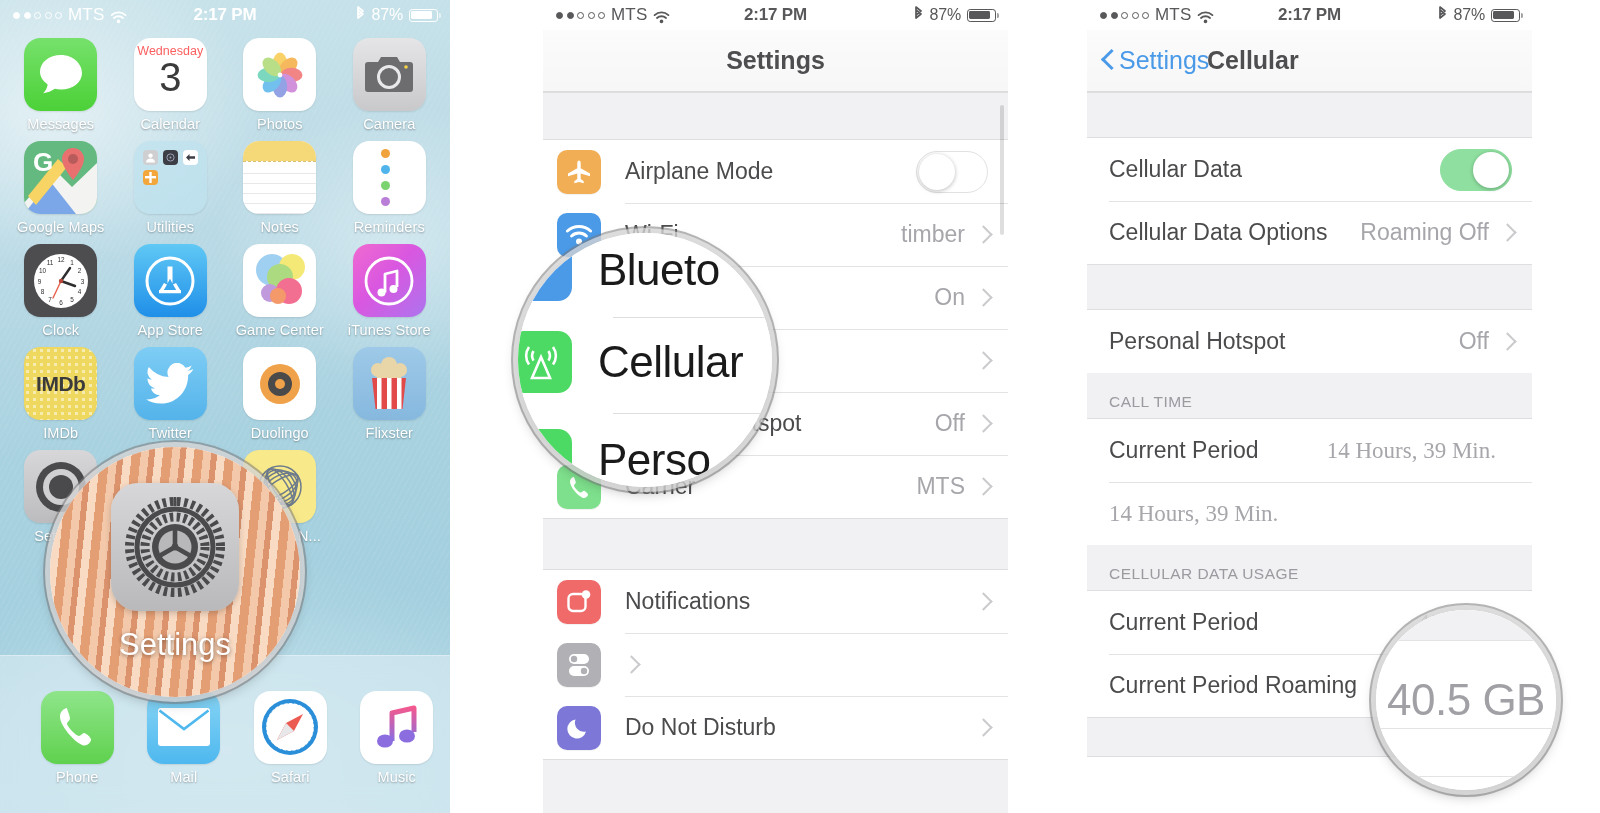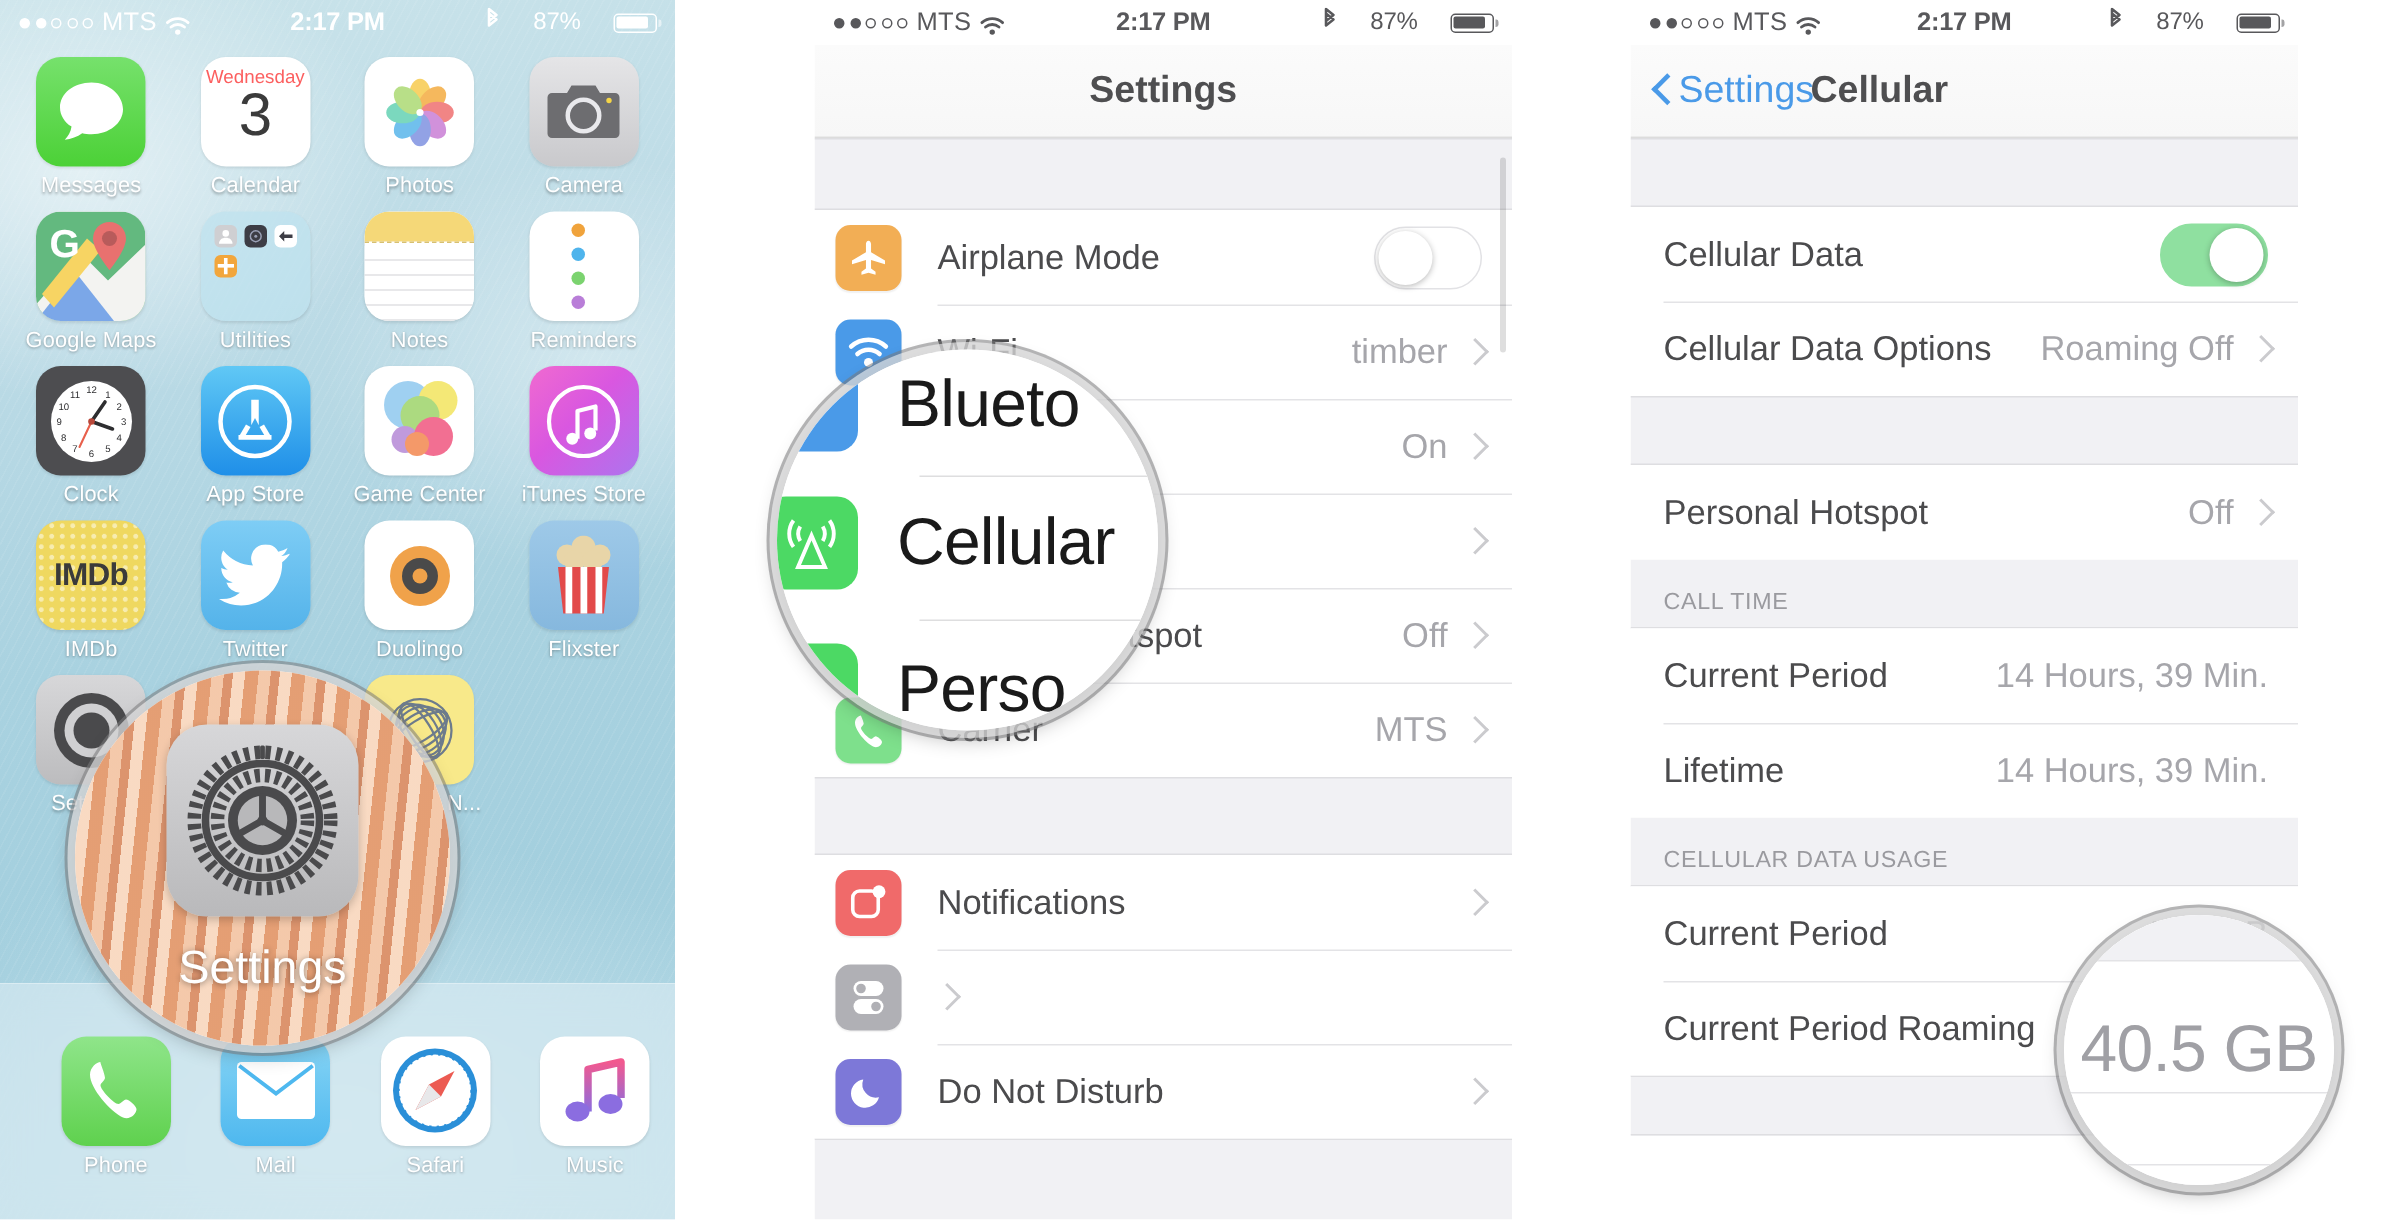--- a/index.html
+++ b/index.html
@@ -18,21 +18,21 @@
   #panel-cellular { left:1087px; width:445px; background:#fff; }
 
   
   .statusbar {
     position:relative; height:30px; width:100%;
     display:flex; align-items:center;
     font-size:17px; font-weight:600; letter-spacing:-0.2px;
   }
   .sb-left { position:absolute; left:13px; display:flex; align-items:center; gap:6px; }
   .sb-center { position:absolute; left:0; right:0; text-align:center; }
-  .sb-right { position:absolute; right:12px; display:flex; align-items:center; gap:22px; }
+  .sb-right { position:absolute; right:12px; display:flex; align-items:center; gap:6px; }
   .dots { display:flex; gap:3.5px; align-items:center; }
   .dot { width:7px; height:7px; border-radius:50%; border:1.3px solid currentColor; }
   .dot.filled { background:currentColor; }
   .carrier { font-size:17px; font-weight:500; letter-spacing:0.2px; }
   .wifi-glyph { display:inline-block; width:17px; height:13px; position:relative; }
   .bt-glyph { font-size:16px; line-height:1; }
   .batt-pct { font-size:16px; font-weight:500; }
   .batt {
     width:29px; height:13px; border:1.4px solid currentColor; border-radius:3.2px;
     position:relative; padding:1.4px;
@@ -124,21 +124,21 @@
   }
   #panel-settings .row { padding-left:14px; }
   #panel-settings .row + .row::before { left:82px; }
   .row-ico {
     width:44px; height:44px; border-radius:10px; margin-right:24px; flex:0 0 auto;
     display:flex; align-items:center; justify-content:center;
     box-shadow:0 1px 1px rgba(0,0,0,.06);
   }
   .row-lbl { font-size:23px; color:#4b4b4d; flex:1; white-space:nowrap; }
   .row-val { font-size:23px; color:#a6a6ab; margin-right:12px; white-space:nowrap; }
-  .row-val.wide { margin-right:0; }
+  .row-val.wide { margin-right:16px;font-family:Liberation Serif, serif; }
   .chev {
     width:11px; height:19px; position:relative; flex:0 0 auto; opacity:.85;
   }
   .chev::before{
     content:""; position:absolute; left:0; top:3px; width:11px; height:11px;
     border-right:2.6px solid #c2c2c6; border-top:2.6px solid #c2c2c6;
     transform:rotate(45deg);
   }
   .toggle {
     width:72px; height:42px; border-radius:21px; position:relative; flex:0 0 auto;
@@ -827,21 +827,20 @@
       </div>
     </div>
 
     <div class="grouphdr">CALL TIME</div>
     <div class="listwrap">
       <div class="row">
         <div class="row-lbl">Current Period</div>
         <div class="row-val wide">14 Hours, 39 Min.</div>
       </div>
       <div class="row">
-        <div class="row-lbl">Lifetime</div>
         <div class="row-val wide">14 Hours, 39 Min.</div>
       </div>
     </div>
 
     <div class="grouphdr">CELLULAR DATA USAGE</div>
     <div class="listwrap">
       <div class="row">
         <div class="row-lbl">Current Period</div>
         <div class="row-val wide">40.5 GB</div>
       </div>

